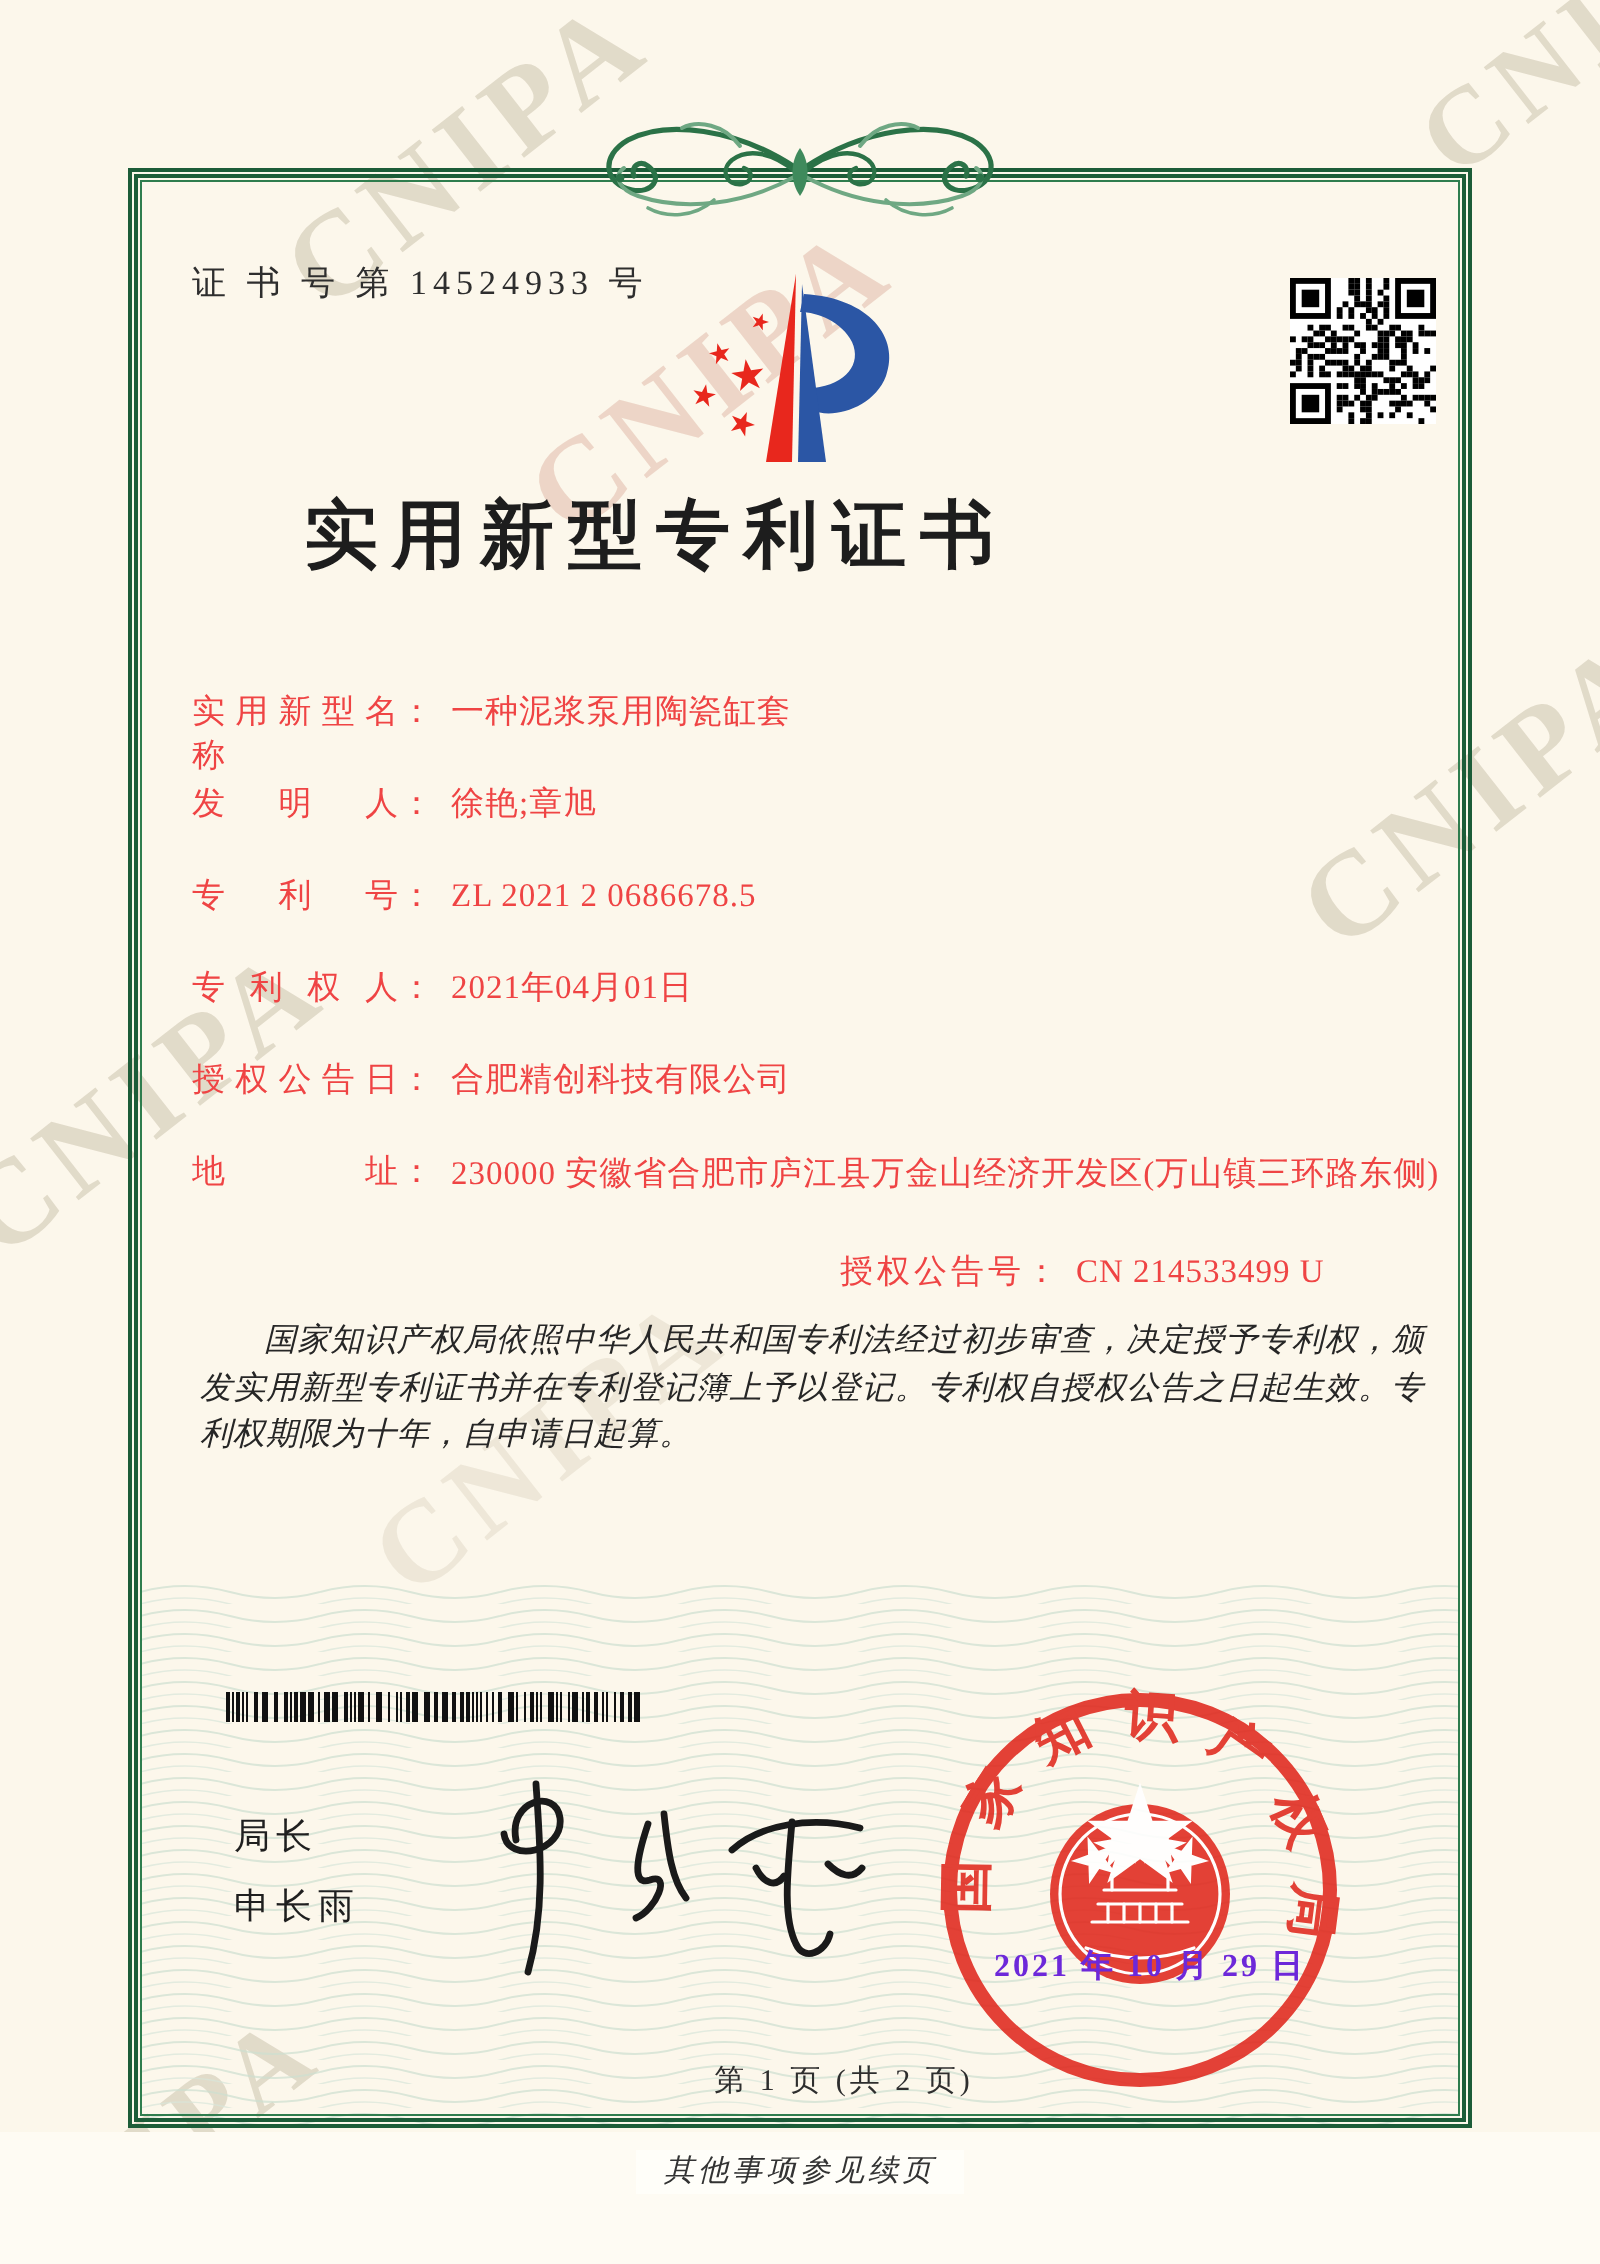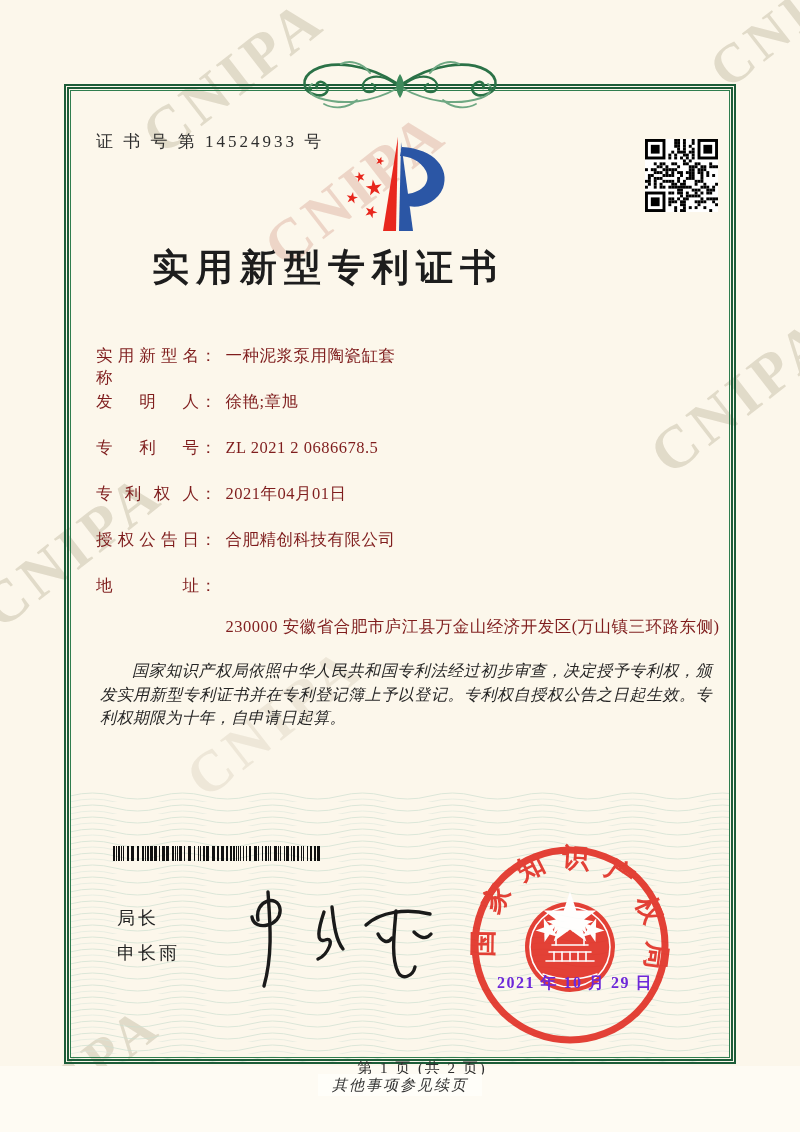--- a/index.html
+++ b/index.html
@@ -29,45 +29,45 @@
   
   .wm{position:absolute;font-family:"Liberation Serif",serif;font-weight:bold;
     transform:rotate(-38deg);letter-spacing:5px;color:var(--wm);user-select:none;}
   
   .cert-no{position:absolute;left:96px;top:130px;font-size:17px;letter-spacing:3px;color:#2e2e2e;}
   .logo{position:absolute;left:343px;top:135px;}
   .qr{position:absolute;left:645px;top:139px;}
   .title{position:absolute;left:0;top:243px;width:656px;text-align:center;
     font-size:37px;font-weight:bold;letter-spacing:7px;color:#1d1d1d;}
   
-  .frow{position:absolute;left:96px;font-size:16.5px;color:#7f1d1d;line-height:22px;}
+  .frow{position:absolute;left:96px;font-size:16.5px;color:#ef4444;line-height:22px;}
   .flabel{display:inline-block;width:104px;text-align:justify;text-align-last:justify;
     vertical-align:top;letter-spacing:1px;}
   .fcolon{display:inline-block;vertical-align:top;}
   .fvalue{display:inline-block;margin-left:9px;vertical-align:top;letter-spacing:0.5px;}
-  .fvalue.addr{width:500px;line-height:23px;margin-top:40px;}
+  .fvalue.addr{width:500px;line-height:23px;}
   .grant-group2{position:absolute;left:324px;top:0;white-space:nowrap;}
   .grant-group2 .flabel{width:auto;letter-spacing:2px;}
   
   .paras{position:absolute;left:100px;top:659px;width:612px;font-size:16px;
     font-style:italic;line-height:23.5px;color:#262626;text-align:justify;}
   .paras p{text-indent:2em;letter-spacing:0.4px;}
   
   .barcode{position:absolute;left:113px;top:846px;}
   
   .signer{position:absolute;left:117px;top:901px;
     font-family:"Liberation Sans","DejaVu Sans",sans-serif;
     font-size:18px;color:#1f1f1f;letter-spacing:3px;line-height:35px;}
   .sig-svg{position:absolute;left:228px;top:882px;}
   
   .seal{position:absolute;left:468px;top:843px;opacity:0.95;}
   .seal-date{position:absolute;left:497px;top:973px;width:160px;font-size:16px;
     color:#6d28d9;letter-spacing:1.5px;white-space:nowrap;font-weight:bold;}
   
-  .page-foot{position:absolute;left:0;top:1059px;width:800px;text-align:center;
+  .page-foot{position:absolute;left:0;top:1031px;width:800px;text-align:center;
     font-size:15px;letter-spacing:2px;color:#2e2e2e;padding-left:44px;}
   .cont-note{position:absolute;left:0;top:1076px;width:800px;text-align:center;
     font-size:15px;font-style:italic;letter-spacing:2px;color:#333;}
   .cont-note span{background:#fffef9;padding:3px 14px;}
   .orn{position:absolute;left:280px;top:50px;}
 </style>
 </head>
 <body>
 
 <span class="wm" style="left:128px;top:42px;font-size:60px;">CNIPA</span>
@@ -348,20 +348,23 @@
 <div class="frow" style="top:483px;">
   <span class="flabel">专利权人</span><span class="fcolon">：</span><span class="fvalue">2021年04月01日</span>
 </div>
 <div class="frow" style="top:529px;">
   <span class="flabel">授权公告日</span><span class="fcolon">：</span><span class="fvalue">合肥精创科技有限公司</span>
 </div>
 <div class="frow" style="top:575px;">
   <span class="flabel">地址</span><span class="fcolon">：</span><span class="fvalue addr">230000 安徽省合肥市庐江县万金山经济开发区(万山镇三环路东侧)</span>
 </div>
 <div class="frow" style="top:625px;width:640px;">
+  <span class="grant-group2">
+    <span class="flabel">授权公告号</span><span class="fcolon">：</span><span class="fvalue">CN 214533499 U</span>
+  </span>
 </div>
 
 <div class="paras">
   <p>国家知识产权局依照中华人民共和国专利法经过初步审查，决定授予专利权，颁发实用新型专利证书并在专利登记簿上予以登记。专利权自授权公告之日起生效。专利权期限为十年，自申请日起算。</p>
 </div>
 
 <svg class="barcode" width="207" height="15" id="bcSvg">
     <rect x="0" y="0" width="2" height="15" fill="#111"></rect>
     <rect x="3" y="0" width="1" height="15" fill="#111"></rect>
     <rect x="5" y="0" width="2" height="15" fill="#111"></rect>

